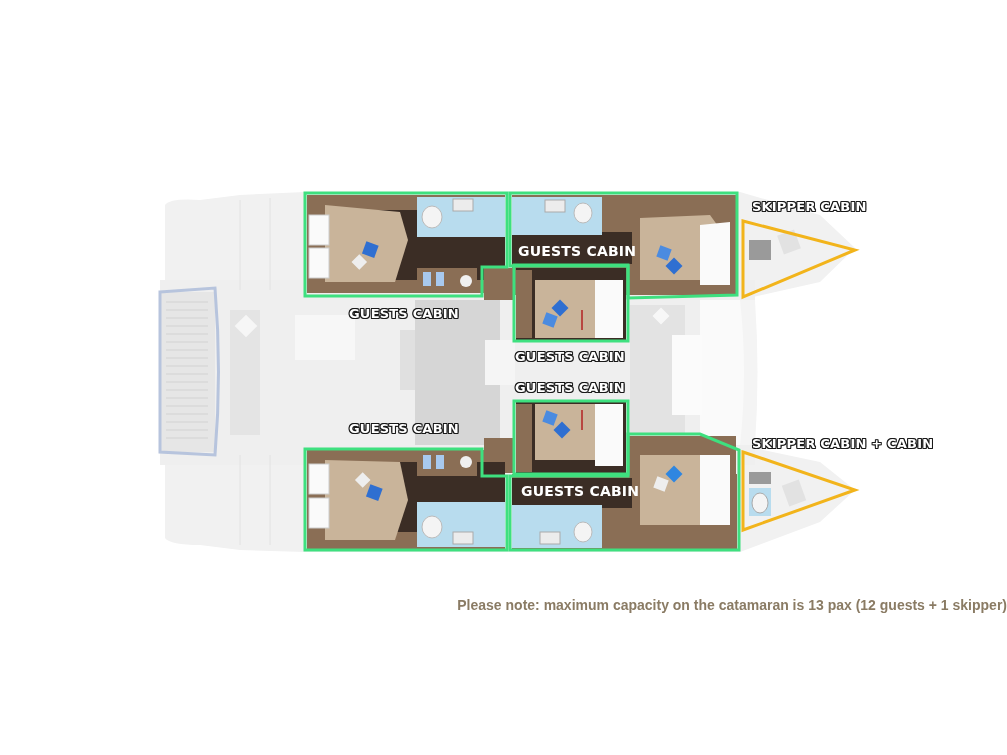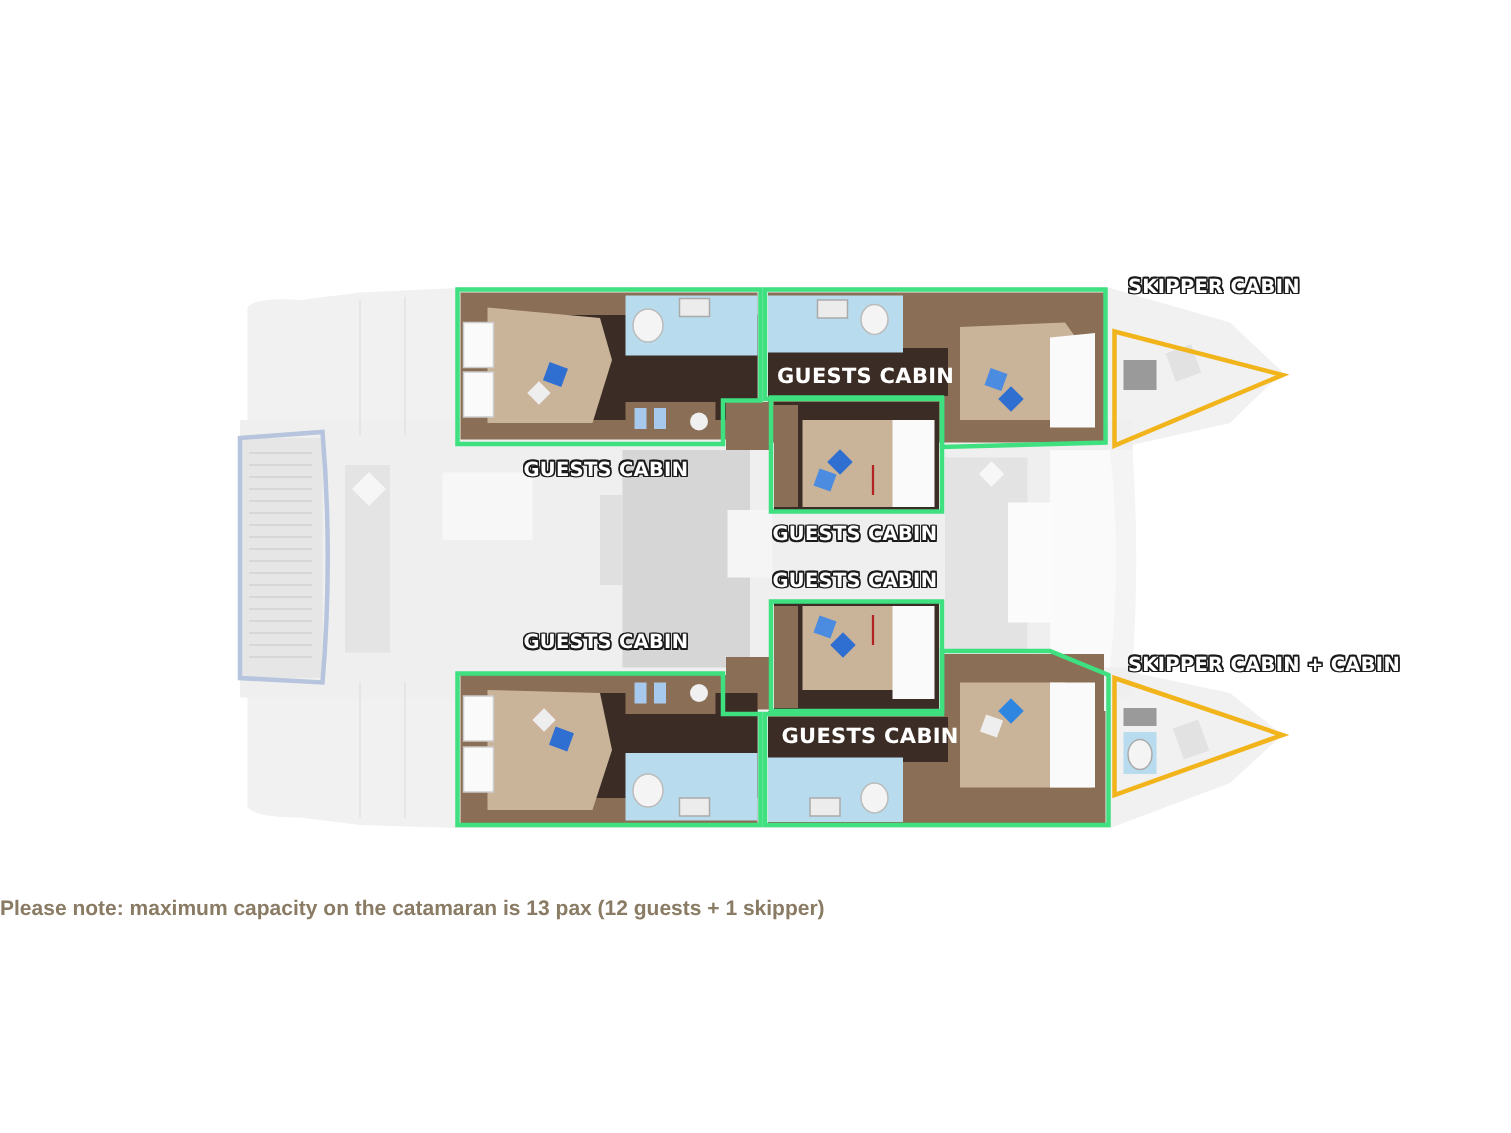--- a/index.html
+++ b/index.html
@@ -5,21 +5,21 @@
   html, body { margin: 0; padding: 0; background: #ffffff; }
   body { width: 1007px; height: 755px; position: relative; overflow: hidden;
          font-family: "Liberation Sans", "DejaVu Sans", sans-serif; }
   #plan { position: absolute; left: 0; top: 0; width: 1007px; height: 755px; }
   .lbl { position: absolute; font-family: "DejaVu Sans", "Liberation Sans", sans-serif;
          font-weight: bold; font-size: 13px; letter-spacing: 0.2px; white-space: nowrap; }
   .lbl-outline { color: #ffffff;
     text-shadow: -1px -1px 0 #1a1a1a, 1px -1px 0 #1a1a1a, -1px 1px 0 #1a1a1a, 1px 1px 0 #1a1a1a,
                  0 -1px 0 #1a1a1a, 0 1px 0 #1a1a1a, -1px 0 0 #1a1a1a, 1px 0 0 #1a1a1a; }
   .lbl-solid { color: #ffffff; font-size: 14px; }
-  .note { position: absolute; left: 0; width: 1007px; top: 597px; text-align: left;
+  .note { position: absolute; left: 0; width: 1007px; top: 597px; text-align: right;
           font-size: 14px; font-weight: bold; color: #8a7b64; }
 </style>
 </head>
 <body>
 
 <svg id="plan" viewBox="0 0 1007 755" xmlns="http://www.w3.org/2000/svg">
 
   <g opacity="1">
 
     <path d="M165,205 Q170,198 200,200 L240,195 L305,192 L740,192 L820,215 L855,248 L820,282 L740,300 L305,300 L165,300 Z" fill="#f1f1f1"></path>
@@ -173,21 +173,21 @@
     <rect x="514" y="401" width="114" height="73"></rect>
     <path d="M305,449 L482,449 L482,476 L507,476 L507,550 L305,550 Z"></path>
     <path d="M510,476 L628,476 L628,434 L700,434 L739,450 L739,550 L510,550 Z"></path>
   </g>
   <g fill="none" stroke="#f2b41b" stroke-width="3">
     <path d="M743,221 L855,250 L743,297 Z"></path>
     <path d="M743,452 L855,490 L743,530 Z"></path>
   </g>
 </svg>
 
-<div class="lbl lbl-outline" style="left:752px; top:184px;">SKIPPER CABIN</div>
+<div class="lbl lbl-outline" style="left:752px; top:199px;">SKIPPER CABIN</div>
 <div class="lbl lbl-solid" style="left:518px; top:243px;">GUESTS CABIN</div>
 <div class="lbl lbl-outline" style="left:349px; top:306px;">GUESTS CABIN</div>
 <div class="lbl lbl-outline" style="left:515px; top:349px;">GUESTS CABIN</div>
 <div class="lbl lbl-outline" style="left:515px; top:380px;">GUESTS CABIN</div>
 <div class="lbl lbl-outline" style="left:349px; top:421px;">GUESTS CABIN</div>
 <div class="lbl lbl-outline" style="left:752px; top:436px;">SKIPPER CABIN + CABIN</div>
 <div class="lbl lbl-solid" style="left:521px; top:483px;">GUESTS CABIN</div>
 
 <div class="note">Please note: maximum capacity on the catamaran is 13 pax (12 guests + 1 skipper)</div>
 

